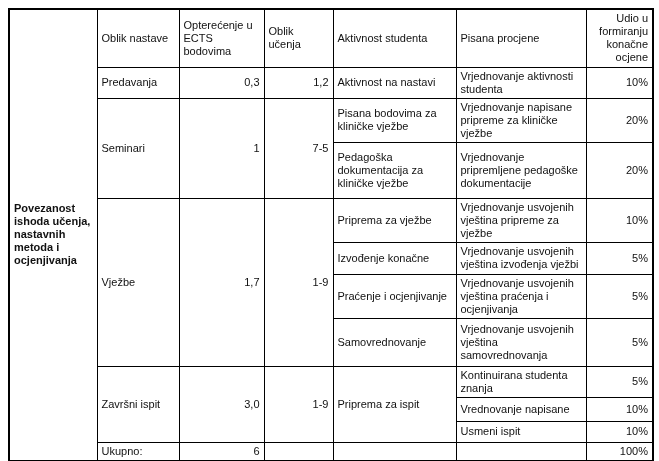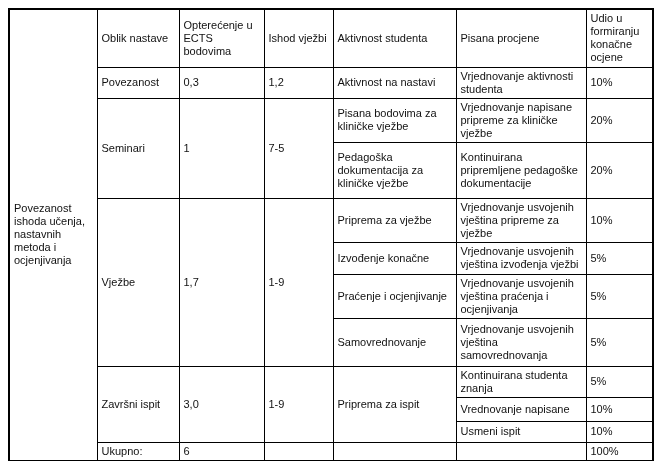--- a/index.html
+++ b/index.html
@@ -27,28 +27,28 @@
     line-height: 13px;
   }
   table.matrix td {
     border: 1px solid #000000;
     padding: 2px 4px;
     vertical-align: middle;
     overflow: hidden;
   }
   td.rowhead {
     vertical-align: top;
-    font-weight: normal;
+    font-weight: bold;
     padding-top: 4px;
     margin-top: 28px;
   }
   td.thickleft {
     border-left: 3px solid #000000;
   }
-  .c { text-align: left; }
+  .c { text-align: right; }
   .l { text-align: left; }
 </style>
 </head>
 <body>
 
 <div class="page">
   <table class="matrix">
     <colgroup>
       <col style="width:88px">
         <col style="width:82px">
@@ -57,46 +57,46 @@
       <col style="width:123px">
         <col style="width:130px">
         <col style="width:67px">
     </colgroup>
 
     <tbody>
         <tr style="height:58px">
       <td class="rowhead l" rowspan="12">Povezanost ishoda učenja, nastavnih metoda i ocjenjivanja</td>
       <td class="l">Oblik nastave</td>
       <td class="l">Opterećenje u ECTS bodovima</td>
-      <td class="l">Ishod vježbi</td>
+      <td class="l">Oblik učenja</td>
       <td class="l thickleft">Aktivnost studenta</td>
       <td class="l">Pisana procjene</td>
       <td class="c">Udio u formiranju konačne ocjene</td>
     </tr>
 
     <tr style="height:28px">
-      <td class="l">Povezanost</td>
+      <td class="l">Predavanja</td>
       <td class="c">0,3</td>
       <td class="c">1,2</td>
       <td class="l thickleft">Aktivnost na nastavi</td>
       <td class="l">Vrjednovanje aktivnosti studenta</td>
       <td class="c">10%</td>
     </tr>
 
     <tr style="height:44px">
       <td class="l" rowspan="2">Seminari</td>
       <td class="c" rowspan="2">1</td>
       <td class="c" rowspan="2">7-5</td>
       <td class="l thickleft">Pisana bodovima za kliničke vježbe</td>
       <td class="l">Vrjednovanje napisane pripreme za kliničke vježbe</td>
       <td class="c">20%</td>
     </tr>
     <tr style="height:56px">
       <td class="l thickleft">Pedagoška dokumentacija za kliničke vježbe</td>
-      <td class="l">Kontinuirana pripremljene pedagoške dokumentacije</td>
+      <td class="l">Vrjednovanje pripremljene pedagoške dokumentacije</td>
       <td class="c">20%</td>
     </tr>
 
     <tr style="height:44px">
       <td class="l" rowspan="4">Vježbe</td>
       <td class="c" rowspan="4">1,7</td>
       <td class="c" rowspan="4">1-9</td>
       <td class="l thickleft">Priprema za vježbe</td>
       <td class="l">Vrjednovanje usvojenih vještina pripreme za vježbe</td>
       <td class="c">10%</td>

